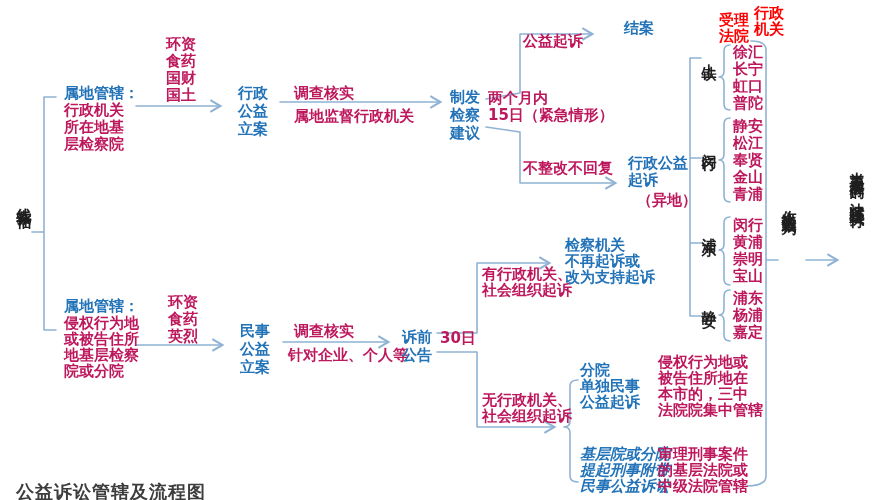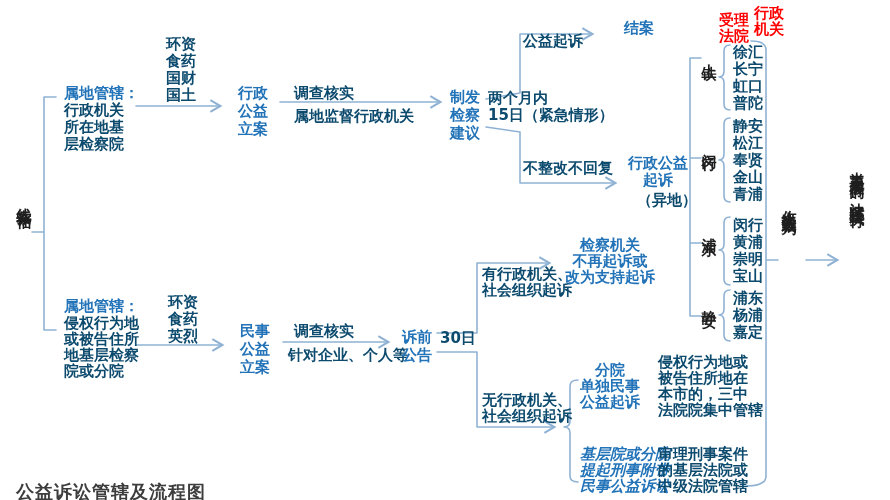--- a/index.html
+++ b/index.html
@@ -4,25 +4,25 @@
 <style>
   html,body { margin:0; padding:0; background:#ffffff; }
   .stage {
     position:relative; width:890px; height:500px; overflow:hidden;
     background:#ffffff;
     font-family:"DejaVu Sans", sans-serif;
   }
   .wires { position:absolute; left:0; top:0; }
   .t {
     position:absolute; font-weight:bold; font-size:15px; line-height:16px;
-    color:#0c4a6e; white-space:pre-line; letter-spacing:0;
+    color:#be185d; white-space:pre-line; letter-spacing:0;
   }
   .lh17 { line-height:17px; }
   .lh18 { line-height:18px; }
-  .blue { color:#2273B8;text-align:center; }
+  .blue { color:#2273B8; }
   .red  { color:#FF0000;margin-left:25px; }
   .vt {
     position:absolute; font-weight:bold; font-size:15px; color:#1f1f1f;
     writing-mode:vertical-lr; text-orientation:upright; letter-spacing:2px;
     white-space:nowrap;
   }
   .title {
     position:absolute; font-weight:bold; font-size:18px; color:#3d3d3d;
     letter-spacing:1px;
   }

